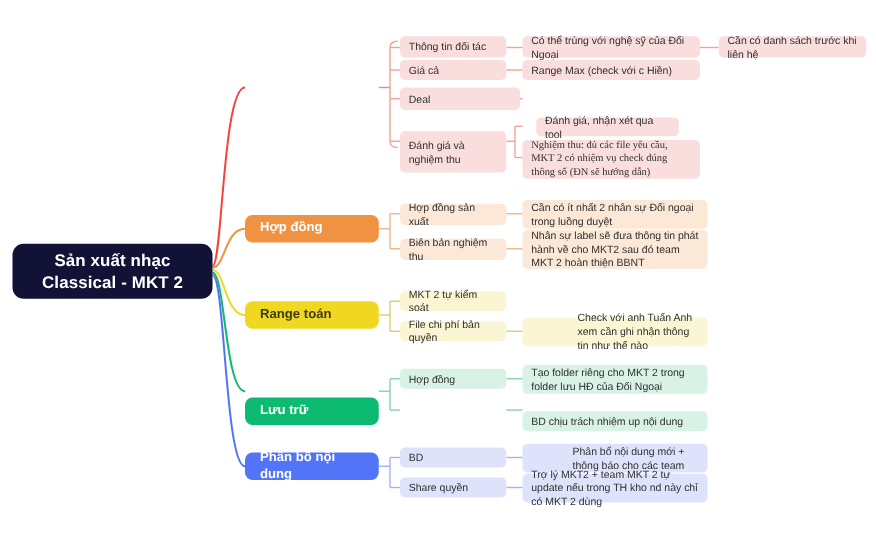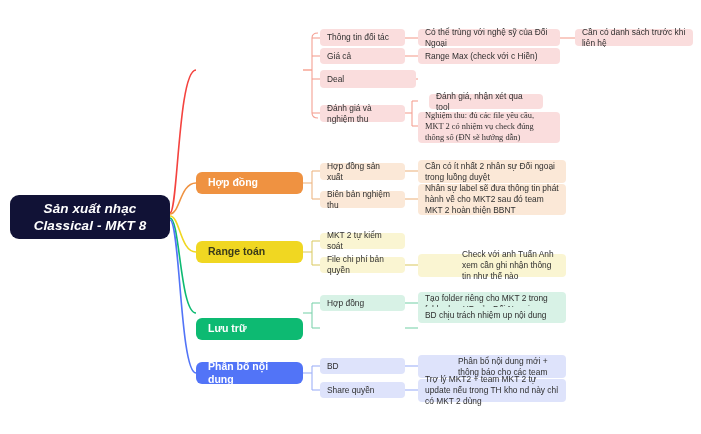--- a/index.html
+++ b/index.html
@@ -40,21 +40,20 @@
   .root {
     background: #111236;
     color: #ffffff;
     border-radius: 9px;
     font-size: 13.5px;
     font-weight: bold;
     justify-content: center;
     text-align: center;
     padding: 6px 10px;
     letter-spacing: .1px;
-    font-style: italic;
   }
   .root span { display: block; }
 
   
   .l1 {
     color: #ffffff;
     font-size: 10.5px;
     font-weight: bold;
     padding: 5px 12px;
     border-radius: 6px;
@@ -137,21 +136,21 @@
     <path d="M303 373 L 312 373" stroke="#9fb1f7" stroke-width="1.1" fill="none"></path>
     <path d="M312 366 L 312 390" stroke="#9fb1f7" stroke-width="1.1" fill="none"></path>
     <path d="M312 366 L 320 366" stroke="#9fb1f7" stroke-width="1.1" fill="none"></path>
     <path d="M312 390 L 320 390" stroke="#9fb1f7" stroke-width="1.1" fill="none"></path>
     <path d="M405 366 L 418 366" stroke="#9fb1f7" stroke-width="1.1" fill="none"></path>
     <path d="M405 390 L 418 390" stroke="#9fb1f7" stroke-width="1.1" fill="none"></path>
   </svg>
 
   <div class="node root" style="left:10px; top:195px; width:160px; height:44px; flex-direction:column; justify-content:center;">
     <span>Sản xuất nhạc</span>
-    <span>Classical - MKT 8</span>
+    <span>Classical - MKT 2</span>
   </div>
 
 
   <div class="node l2 tone-red" style="left:320px; top:29px; width:85px; height:17px;">
     <span class="node-text">Thông tin đối tác</span>
   </div>
   <div class="node l3 tone-red" style="left:418px; top:29px; width:142px; height:17px;">
     <span class="node-text">Có thể trùng với nghệ sỹ của Đối Ngoại</span>
   </div>
   <div class="node l3 tone-red" style="left:575px; top:29px; width:118px; height:17px;">
@@ -162,21 +161,21 @@
     <span class="node-text">Giá cả</span>
   </div>
   <div class="node l3 tone-red" style="left:418px; top:48px; width:142px; height:16px;">
     <span class="node-text">Range Max (check với c Hiền)</span>
   </div>
 
   <div class="node l2 tone-red" style="left:320px; top:70px; width:96px; height:18px;">
     <span class="node-text">Deal</span>
   </div>
 
-  <div class="node l2 tone-red" style="left:320px; top:105px; width:85px; height:17px;justify-content:center;">
+  <div class="node l2 tone-red" style="left:320px; top:105px; width:85px; height:33px;justify-content:center;">
     <span class="node-text">Đánh giá và nghiệm thu</span>
   </div>
   <div class="node l3 tone-red" style="left:418px; top:94px; width:114px; height:15px;margin-left:11px;">
     <span class="node-text">Đánh giá, nhận xét qua tool</span>
   </div>
   <div class="node l3 tone-red" style="left:418px; top:112px; width:142px; height:31px;font-family:Liberation Serif, serif;">
     <span class="node-text">Nghiệm thu: đủ các file yêu cầu, MKT 2 có nhiệm vụ check đúng thông số (ĐN sẽ hướng dẫn)</span>
   </div>
 
   <div class="node l1 orange" style="left:196px; top:172px; width:107px; height:22px;">
@@ -216,21 +215,21 @@
     <span class="node-text">Lưu trữ</span>
   </div>
 
   <div class="node l2 tone-green" style="left:320px; top:295px; width:85px; height:16px;">
     <span class="node-text">Hợp đồng</span>
   </div>
   <div class="node l3 tone-green" style="left:418px; top:292px; width:148px; height:23px;">
     <span class="node-text">Tạo folder riêng cho MKT 2 trong folder lưu HĐ của Đối Ngoại</span>
   </div>
 
-  <div class="node l3 tone-green" style="left:418px; top:307px; width:148px; height:16px;">
+  <div class="node l3 tone-green" style="left:418px; top:329px; width:148px; height:16px;">
     <span class="node-text">BD chịu trách nhiệm up nội dung</span>
   </div>
 
   <div class="node l1 blue" style="left:196px; top:362px; width:107px; height:22px;">
     <span class="node-text">Phân bổ nội dung</span>
   </div>
 
   <div class="node l2 tone-blue" style="left:320px; top:358px; width:85px; height:16px;">
     <span class="node-text">BD</span>
   </div>

